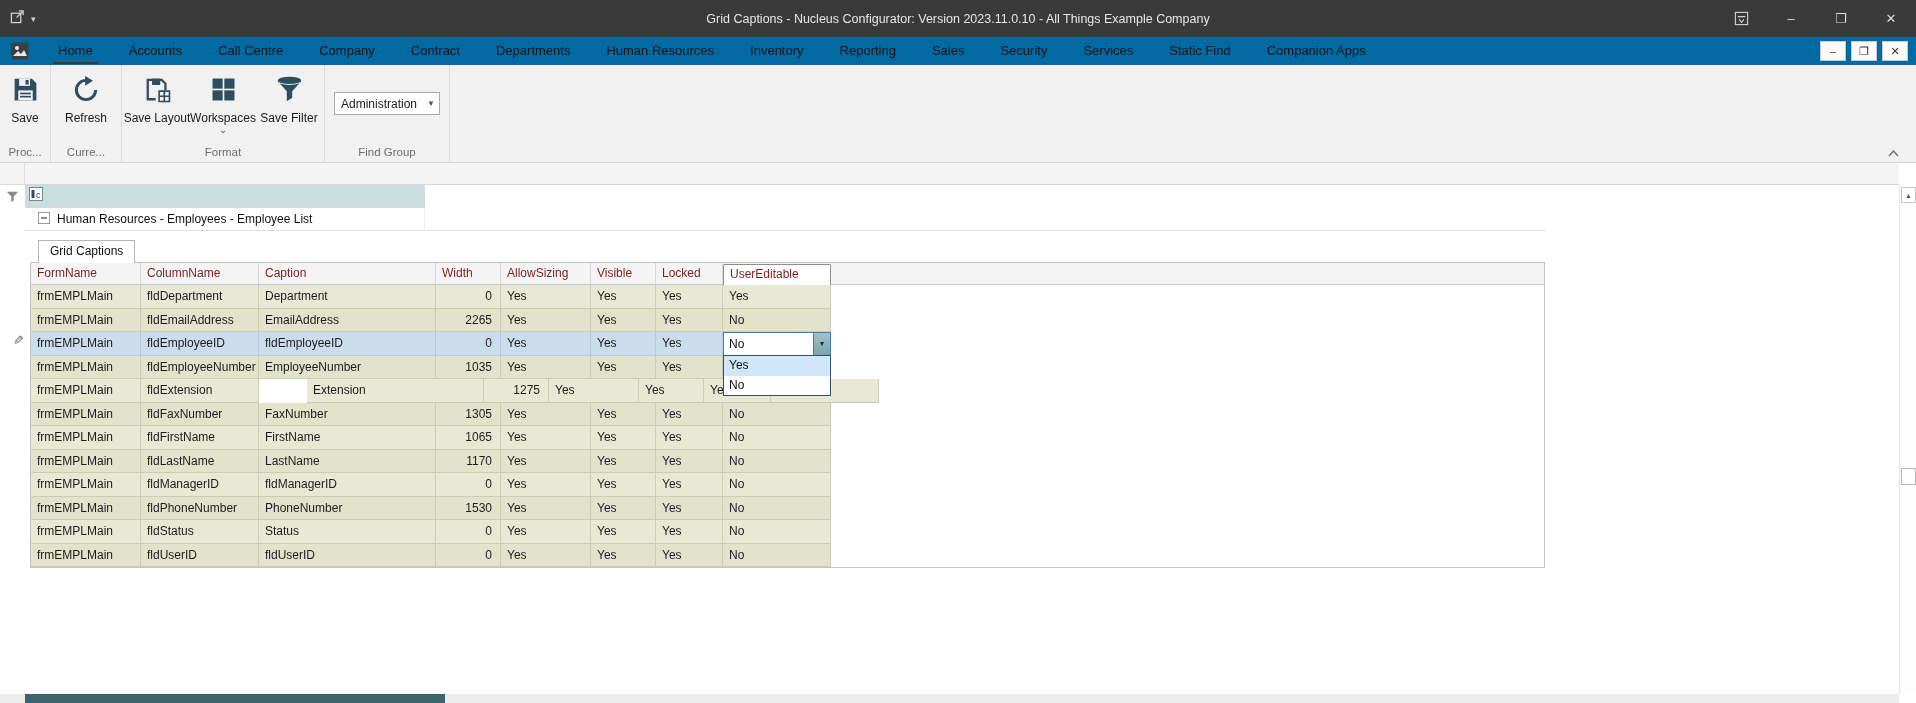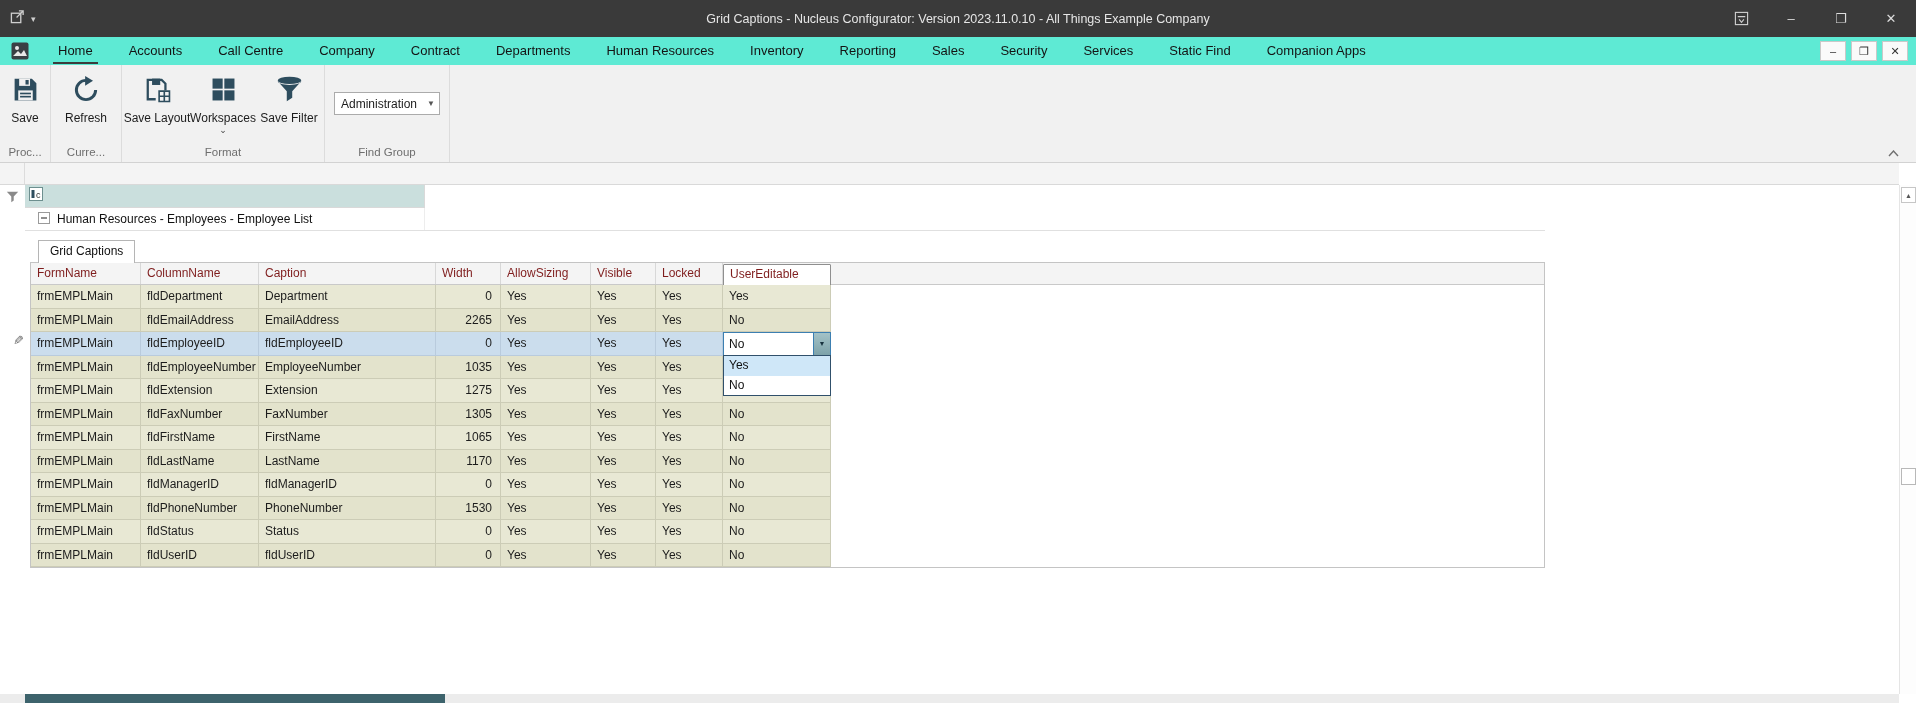--- a/index.html
+++ b/index.html
@@ -8,21 +8,21 @@
 
   
   .titlebar { position:absolute; top:0; left:0; width:1916px; height:37px; background:#3a3a3a; display:flex; align-items:center; }
   .tb-left { display:flex; align-items:center; gap:6px; padding-left:10px; }
   .tb-caret { color:#cfcfcf; font-size:9px; }
   .tb-title { position:absolute; left:0; right:0; text-align:center; color:#e6e6e6; font-size:12.5px; pointer-events:none; }
   .tb-buttons { margin-left:auto; display:flex; align-items:center; height:100%; }
   .tb-btn { width:50px; height:100%; display:flex; align-items:center; justify-content:center; color:#dcdcdc; font-size:13px; }
 
   
-  .tabrow { position:absolute; top:37px; left:0; width:1916px; height:28px; background:#5eead4; display:flex; align-items:stretch; }
+  .tabrow { position:absolute; top:37px; left:0; width:1916px; height:28px; background:#0369a1; display:flex; align-items:stretch; }
   .appicon-wrap { width:40px; display:flex; align-items:center; justify-content:center; }
   .tabstrip { display:flex; }
   .tab { padding:0 17px; margin:0 1px; font-size:13px; line-height:27px; color:#141414; position:relative; white-space:nowrap; }
   .tab.selected::after { content:''; position:absolute; left:12px; right:12px; bottom:1px; height:2px; background:#3c3c3c; }
   .mdi-buttons { margin-left:auto; display:flex; gap:5px; align-items:center; padding-right:8px; }
   .mdi-btn { width:26px; height:20px; border:1px solid #c9c9c9; background:#fafafa; color:#333; font-size:11px; display:flex; align-items:center; justify-content:center; }
 
   
   .ribbon { position:absolute; top:65px; left:0; width:1916px; height:98px; background:#f1f1f1; border-bottom:1px solid #d2d2d2; display:flex; }
   .rgroup { display:flex; flex-direction:column; border-right:1px solid #dcdcdc; }
@@ -324,21 +324,21 @@
             <div class="gcell num" style="width: 65px;">1035</div>
             <div class="gcell" style="width: 90px;">Yes</div>
             <div class="gcell" style="width: 65px;">Yes</div>
             <div class="gcell" style="width: 67px;">Yes</div>
             <div class="gcell" style="width: 108px;"></div>
             <div class="row-filler"></div>
           </div>
           <div class="grow">
             <div class="gcell" style="width: 110px;">frmEMPLMain</div>
             <div class="gcell" style="width: 118px;">fldExtension</div>
-            <div class="gcell" style="width: 177px;">Extension</div>
+            <div class="gcell" style="width: 177px; margin-left: 48px;">Extension</div>
             <div class="gcell num" style="width: 65px;">1275</div>
             <div class="gcell" style="width: 90px;">Yes</div>
             <div class="gcell" style="width: 65px;">Yes</div>
             <div class="gcell" style="width: 67px;">Yes</div>
             <div class="gcell" style="width: 108px;"></div>
             <div class="row-filler"></div>
           </div>
           <div class="grow alt">
             <div class="gcell" style="width: 110px;">frmEMPLMain</div>
             <div class="gcell" style="width: 118px;">fldFaxNumber</div>

